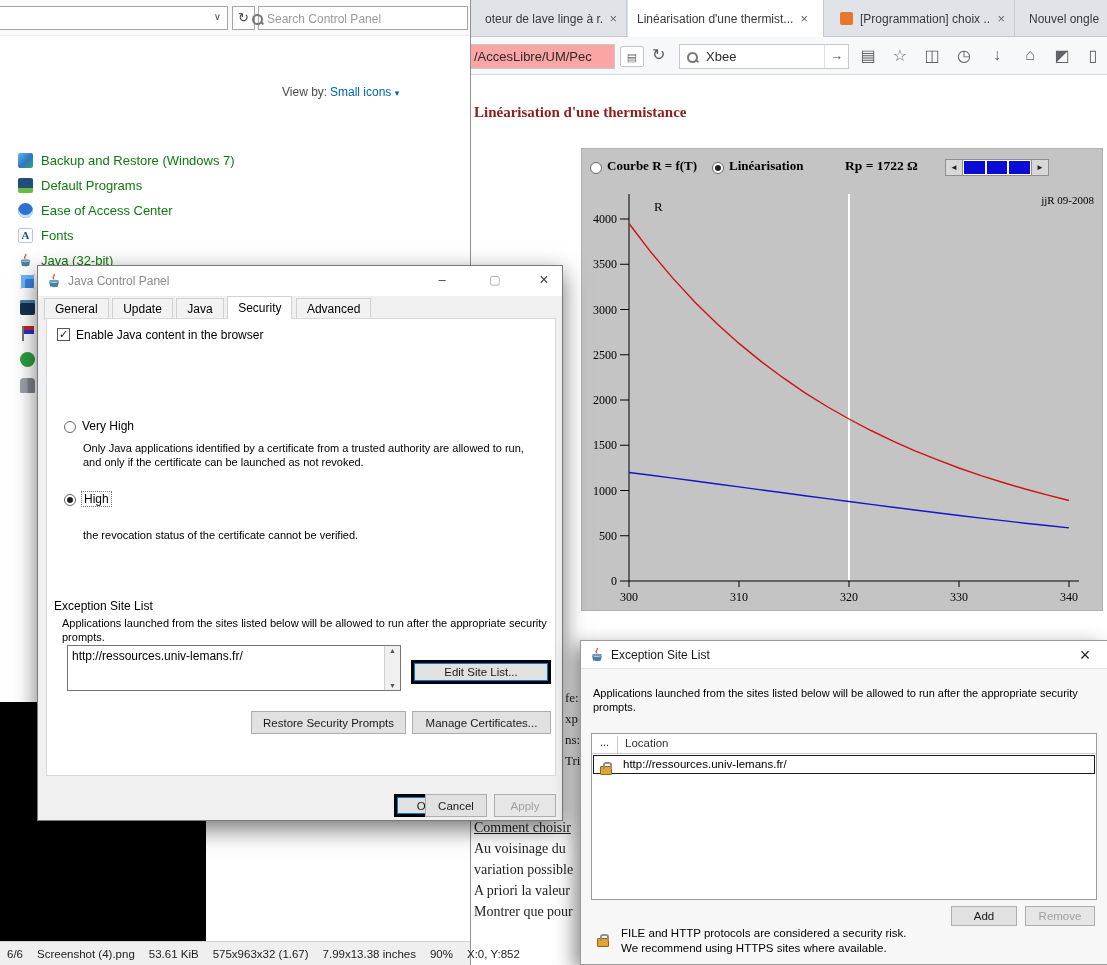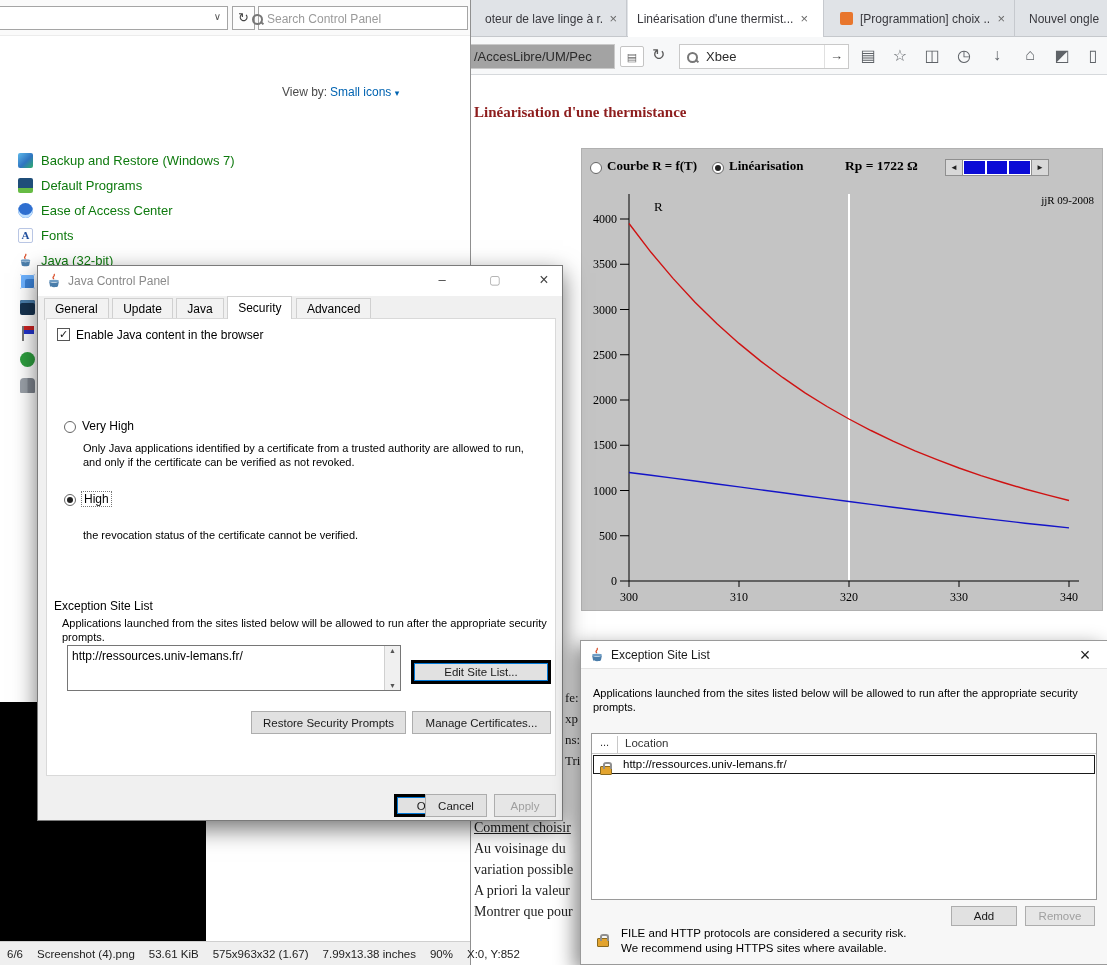--- a/index.html
+++ b/index.html
@@ -146,21 +146,21 @@
         <span style="width:13px;height:13px;background:#e8762d;border-radius:2px;flex:0 0 auto;"></span>
         <span class="lbl">[Programmation] choix ...</span>
         <span class="x">×</span>
       </div>
       <div class="btab" style="left:549px;width:88px;border-right:none;">
         <span class="lbl">Nouvel onglet</span>
       </div>
     </div>
 
     <div class="abs" style="left:0;top:37px;width:637px;height:38px;background:#f7f8f9;border-bottom:1px solid #d6d9dc;">
-      <div class="abs" style="left:0;top:7px;width:144px;height:25px;background:#a3a3a3;border:1px solid #c9c9c9;border-left:none;">
+      <div class="abs" style="left:0;top:7px;width:144px;height:25px;background:#fca5a5;border:1px solid #c9c9c9;border-left:none;">
         <span class="abs" style="left:3px;top:4px;font-size:13px;color:#2b2b2b;white-space:nowrap;">/AccesLibre/UM/Pec</span>
       </div>
       <div class="abs" style="left:149px;top:9px;width:24px;height:21px;border:1px solid #c4c4c4;border-radius:2px;background:#fff;text-align:center;">
         <span style="font-size:11px;color:#6a6a6a;line-height:19px;">▤</span>
       </div>
       <span class="abs" style="left:181px;top:8px;font-size:16px;color:#5a5a5a;">
         <span>↻</span>
       </span>
       <div class="abs" style="left:208px;top:7px;width:170px;height:25px;background:#fff;border:1px solid #c9c9c9;">
         <span class="mag gray abs" style="left:6px;top:5px;"></span>
@@ -295,21 +295,21 @@
     </div>
 
     <div class="abs" style="left:8px;top:52px;width:510px;height:458px;background:#fff;border:1px solid #d9d9d9;">
       <span class="chk" style="left:10px;top:9px;">✓</span>
       <span class="abs" style="left:29px;top:9px;font-size:12px;">Enable Java content in the browser</span>
 
 
       <span class="radio" style="left:17px;top:102px;"></span>
       <span class="abs" style="left:35px;top:100px;font-size:12px;">Very High</span>
       <span class="abs" style="left:36px;top:123px;font-size:11px;white-space:nowrap;">Only Java applications identified by a certificate from a trusted authority are allowed to run,</span>
-      <span class="abs" style="left:36px;top:137px;font-size:11px;white-space:nowrap;">and only if the certificate can be verified as not revoked.</span>
+      <span class="abs" style="left:36px;top:137px;font-size:11px;white-space:nowrap;">and only if the certificate can be launched as not revoked.</span>
 
       <span class="radio sel" style="left:17px;top:175px;"></span>
       <span class="abs" style="left:35px;top:173px;font-size:12px;outline:1px dotted #777;padding:0 2px;">High</span>
       <span class="abs" style="left:36px;top:210px;font-size:11px;white-space:nowrap;">the revocation status of the certificate cannot be verified.</span>
 
       <span class="abs" style="left:7px;top:280px;font-size:12px;">Exception Site List</span>
       <span class="abs" style="left:15px;top:298px;font-size:11px;white-space:nowrap;">Applications launched from the sites listed below will be allowed to run after the appropriate security</span>
       <span class="abs" style="left:15px;top:312px;font-size:11px;">prompts.</span>
 
       <div class="abs" style="left:20px;top:326px;width:334px;height:46px;background:#fff;border:1px solid #767676;">

